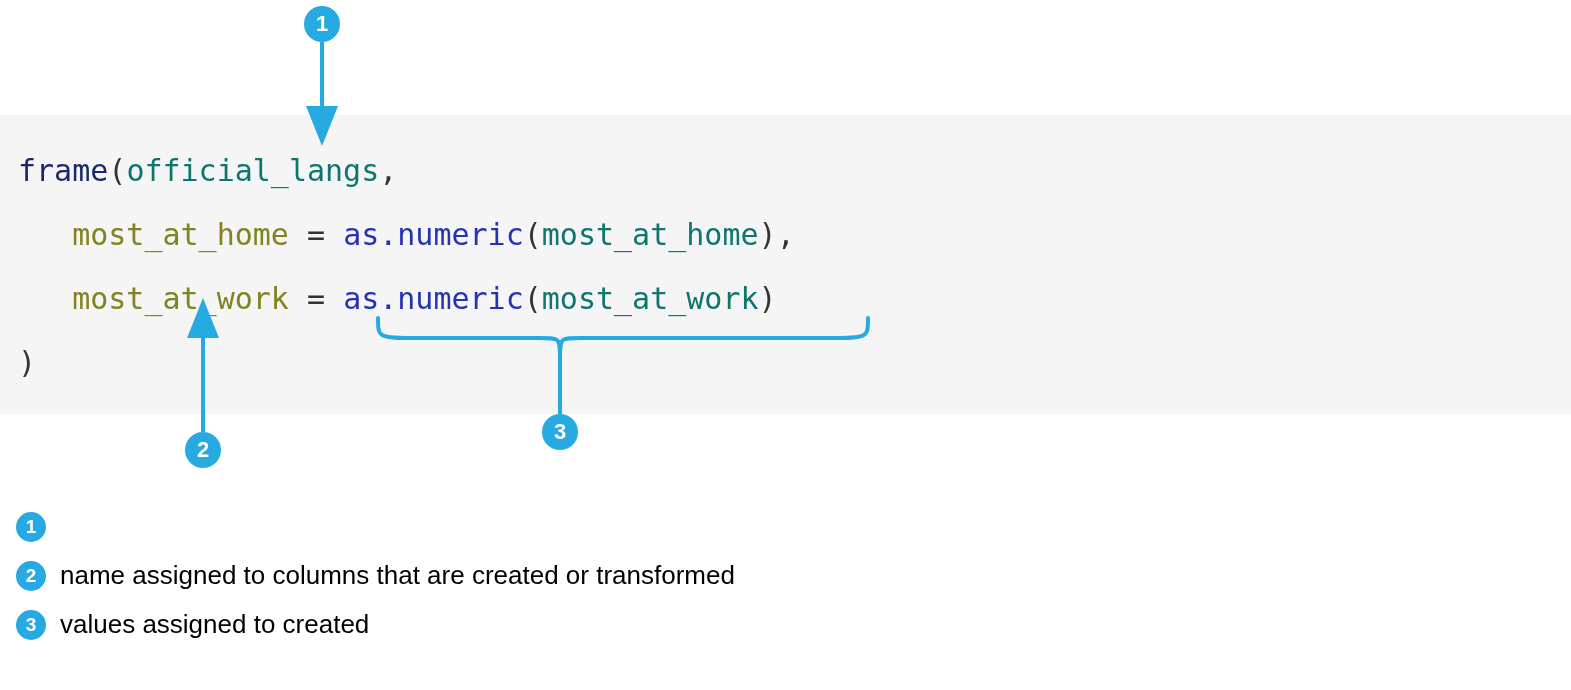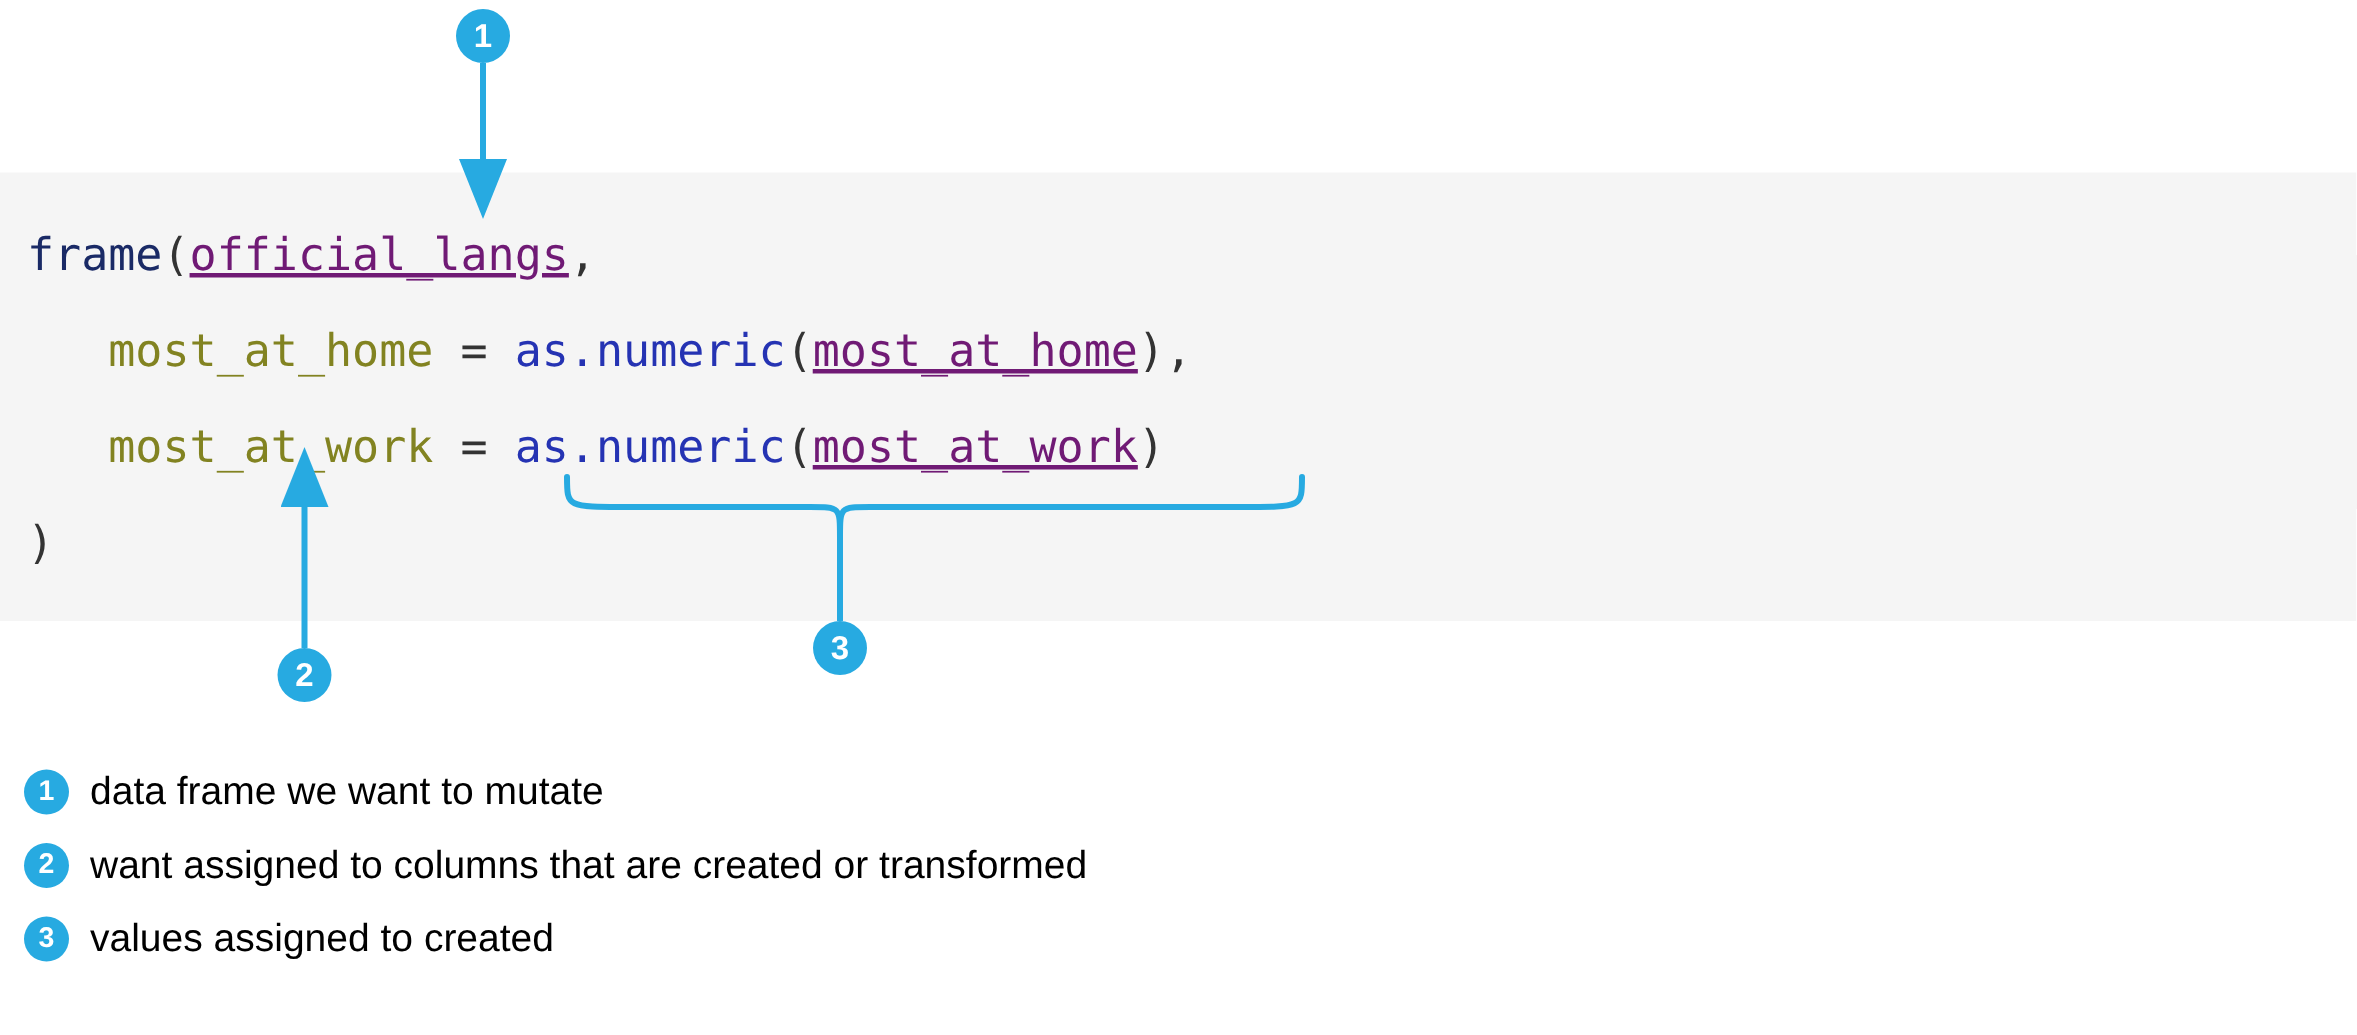--- a/index.html
+++ b/index.html
@@ -26,21 +26,21 @@
     font-family: "SF Mono", Menlo, Consolas, monospace;
     font-size: 30px;
     line-height: 64px;
     color: #000;
     white-space: pre;
   }
   .tok-func  { color: #1a2a66; }
   .tok-arg   { color: #828321; }
   .tok-call  { color: #2533b3; margin-top: 48px; }
   .tok-punct { color: #333; }
-  .tok-ident { color: #701a75; text-decoration: underline; }
+  .tok-ident { color: #0f766e; }
 
   .badge {
     position: absolute;
     width: 36px;
     height: 36px;
     border-radius: 50%;
     background: #27aae1;
     color: #fff;
     font-weight: 700;
     font-size: 22px;
@@ -111,25 +111,24 @@
     <line x1="560" y1="358" x2="560" y2="414" stroke="#27aae1" stroke-width="4"></line>
   </svg>
 
   <div class="badge" style="left:304px; top:6px;">1</div>
   <div class="badge" style="left:185px; top:432px;">2</div>
   <div class="badge" style="left:542px; top:414px;">3</div>
 
   <div class="legend">
     <div class="legend-row">
       <div class="badge">1</div>
-      <span>data frame we want to mutate</span>
     </div>
     <div class="legend-row">
       <div class="badge">2</div>
-      <span>want assigned to columns that are created or transformed</span>
+      <span>name assigned to columns that are created or transformed</span>
     </div>
     <div class="legend-row">
       <div class="badge">3</div>
       <span>values assigned to created</span>
     </div>
   </div>
 
 </div>
 
 </body></html>

